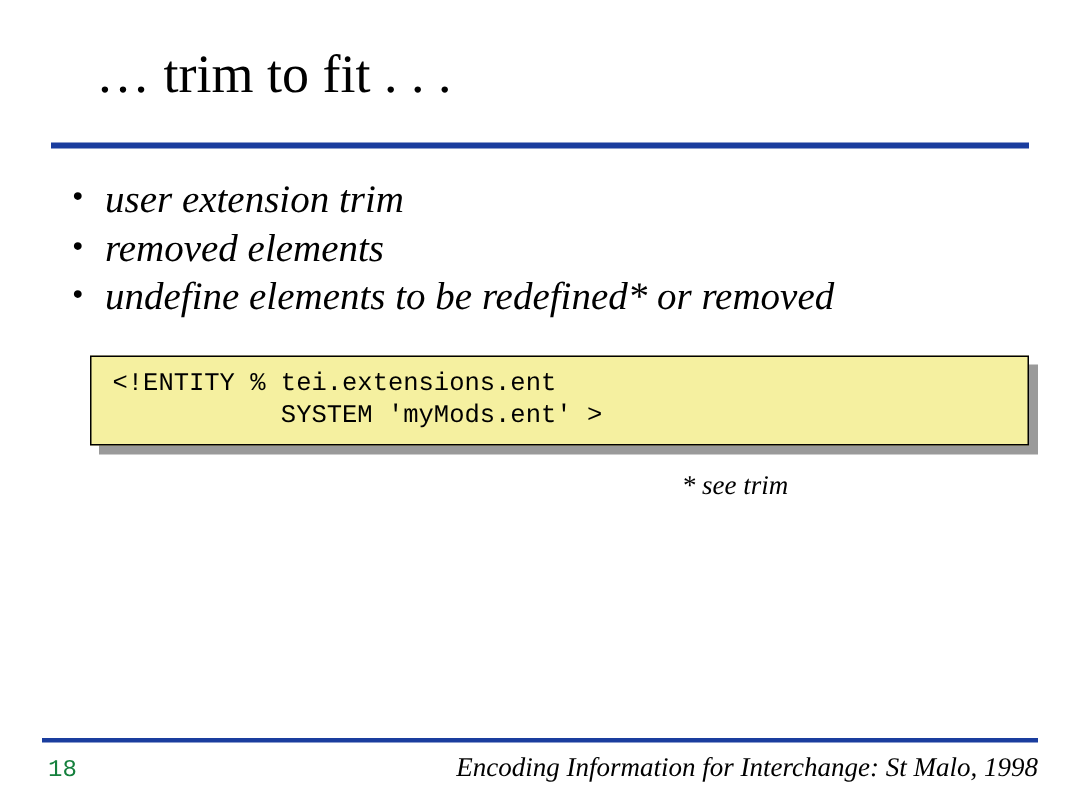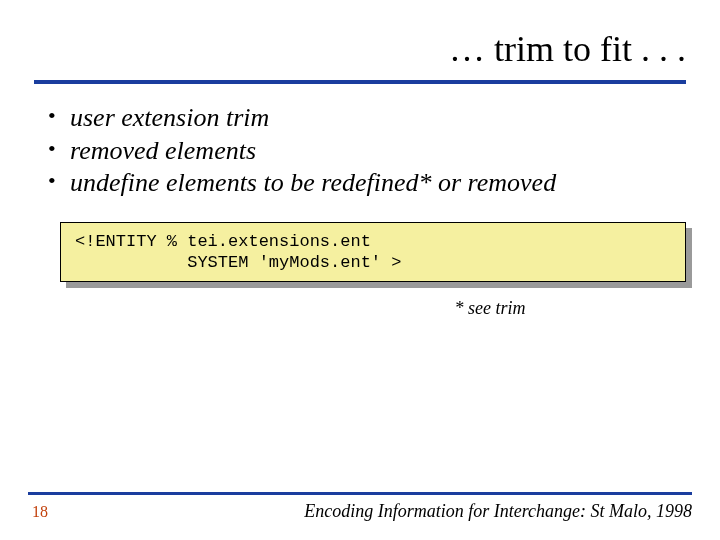--- a/index.html
+++ b/index.html
@@ -16,23 +16,22 @@
     height: 100%;
     padding: 28px 34px 0 34px;
     display: flex;
     flex-direction: column;
   }
   .title {
     font-size: 36px;
     font-weight: normal;
     color: #000;
     margin-left: 30px;
-    margin-bottom: 10px;
+    margin-bottom: 25px;
     font-family: Garamond, Georgia, serif;
-    text-align: right;
   }
   .title-rule {
     height: 4px;
     background: #1a3d9e;
     width: 100%;
     margin-bottom: 18px;
   }
   .bullets {
     list-style: none;
     margin-left: 8px;
@@ -100,23 +99,23 @@
     width: 100%;
     margin-bottom: 6px;
   }
   .footer-row {
     display: flex;
     justify-content: space-between;
     align-items: baseline;
   }
   .page-num {
     font-size: 16px;
-    color: #c2410c;
+    color: #15803d;
     margin-left: 4px;
-    font-family: Liberation Serif, serif;
+    font-family: Liberation Mono, monospace;
   }
   .footer-text {
     font-style: italic;
     font-size: 18px;
     color: #000;
     font-family: Garamond, Georgia, serif;
   }
 </style>
 </head>
 <body>

